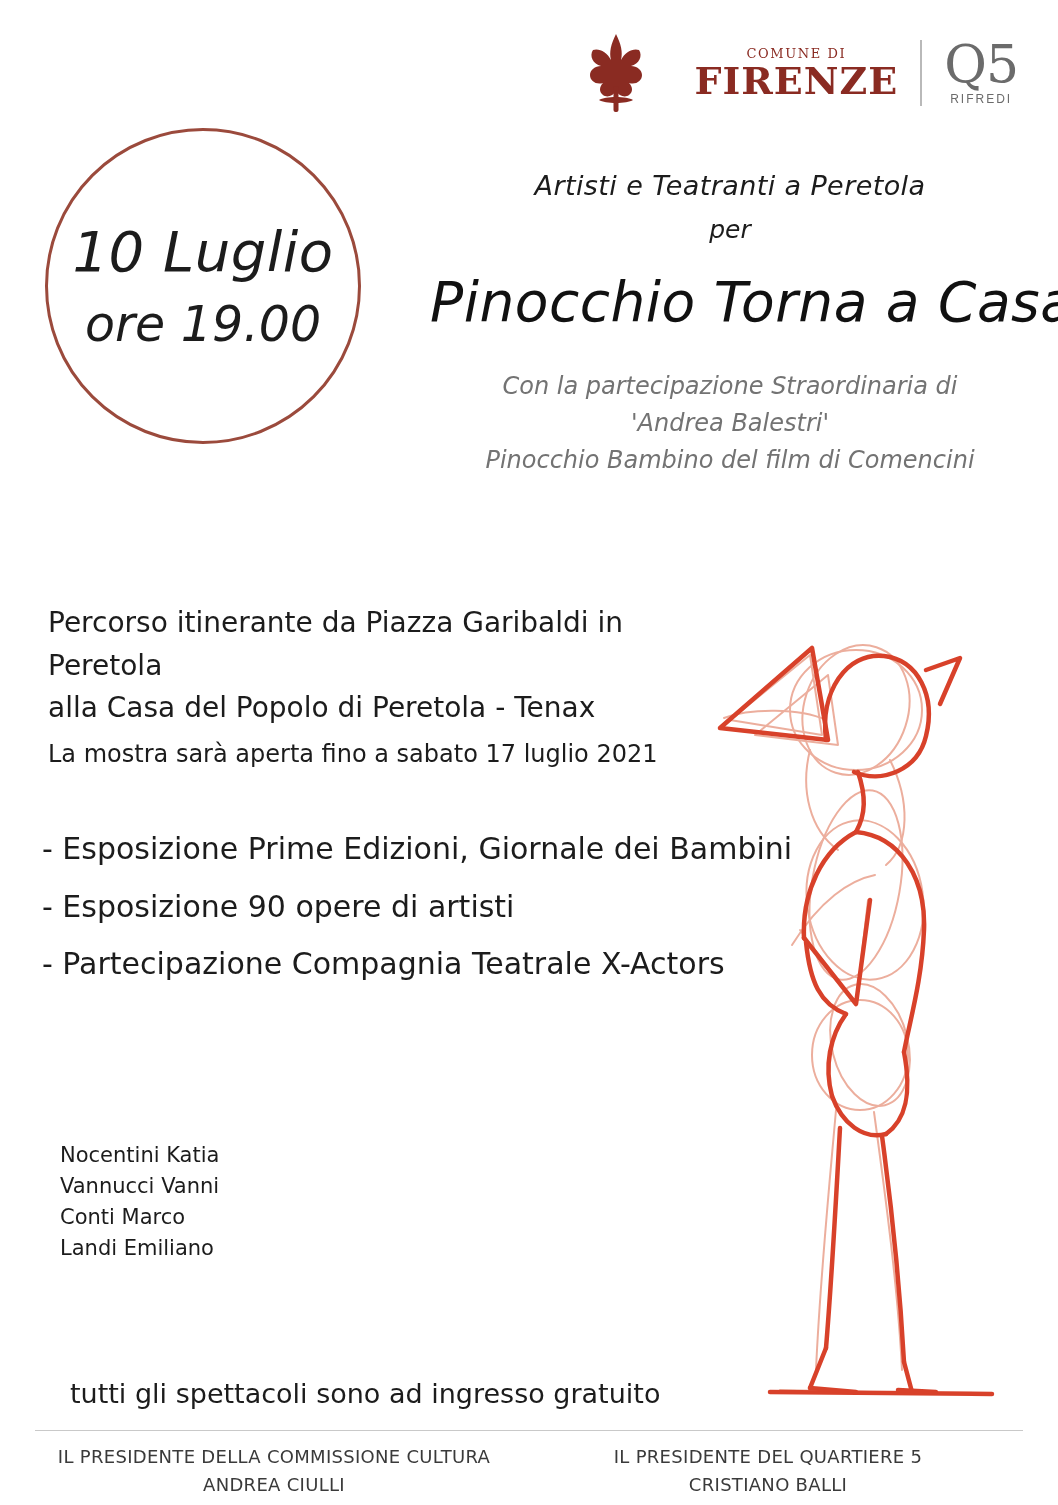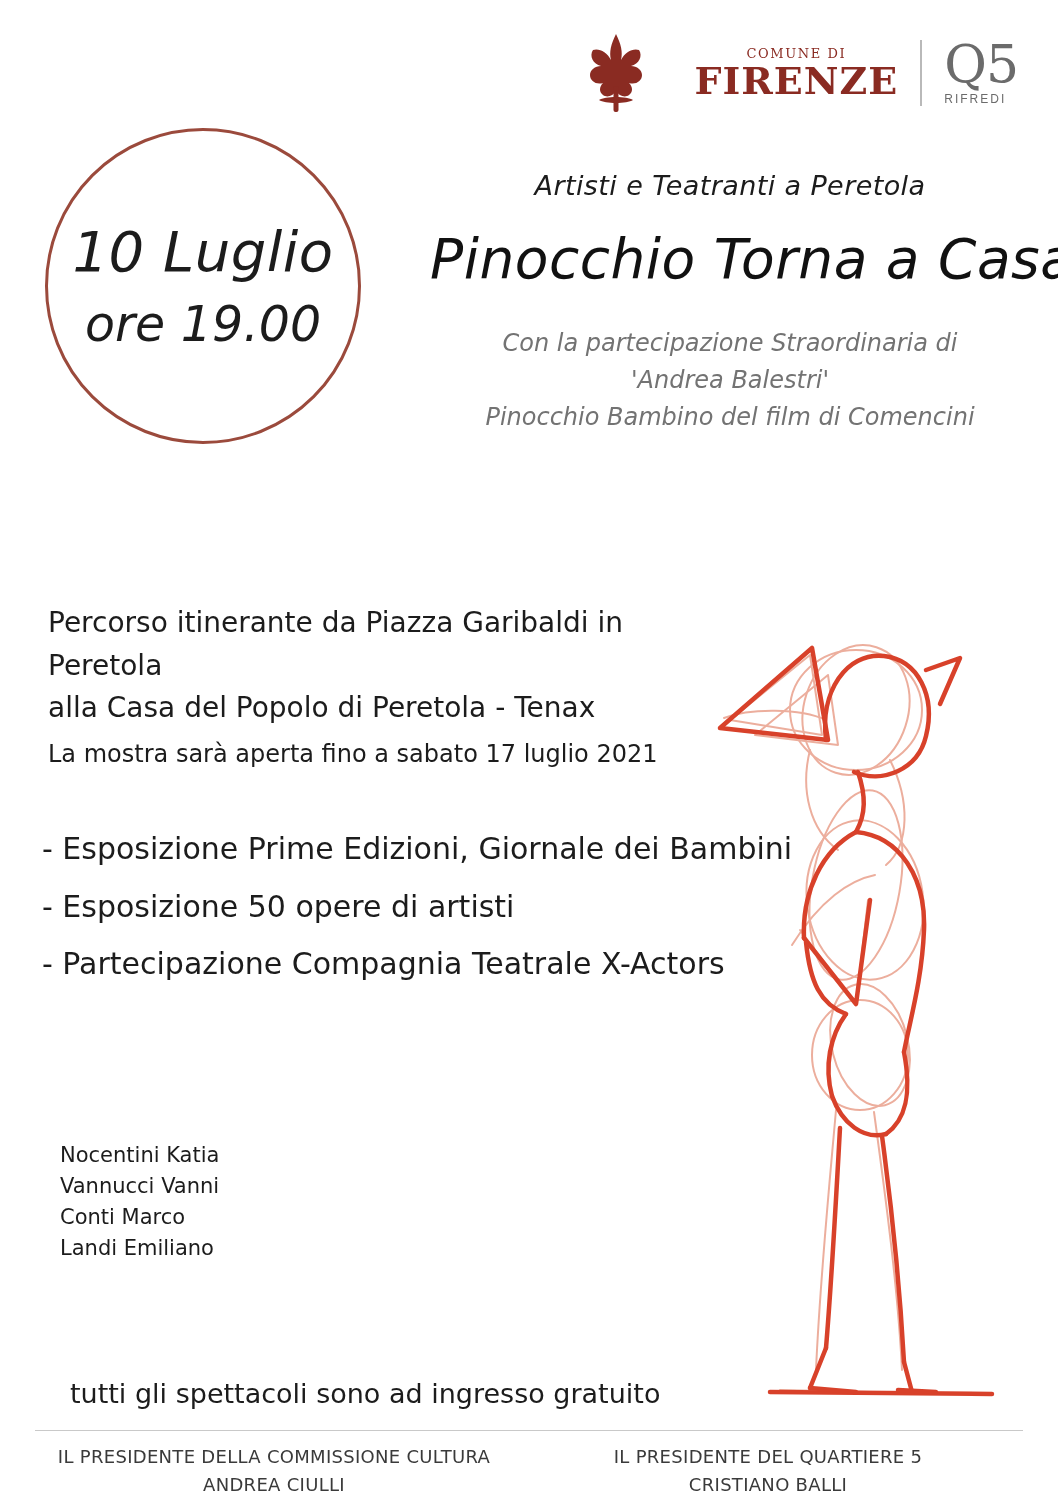--- a/index.html
+++ b/index.html
@@ -55,20 +55,21 @@
   }
   .logo-divider {
     width: 2px;
     height: 66px;
     background: #b9b9b9;
     margin: 0 6px;
   }
   .q5 {
     display: flex;
     flex-direction: column;
+    align-items: center;
   }
   .q5-main {
     font-family: "DejaVu Serif", serif;
     font-size: 52px;
     color: #6b6b6b;
     line-height: 0.95;
     letter-spacing: -1px;
   }
   .q5-sub {
     font-family: Liberation Sans, sans-serif;
@@ -256,37 +257,38 @@
   </span>
 </div>
 
 <div class="date-circle">
   <span class="date-day">10 Luglio</span>
   <span class="date-time">ore 19.00</span>
 </div>
 
 <div class="title-block">
   <div class="pretitle">Artisti e Teatranti a Peretola</div>
+  <div class="pretitle-sub">per</div>
   <div class="main-title">Pinocchio Torna a Casa</div>
   <div class="credit">
     <div>Con la partecipazione Straordinaria di</div>
     <div>'Andrea Balestri'</div>
     <div>Pinocchio Bambino del film di Comencini</div>
   </div>
 </div>
 
 <div class="route">
   <div class="route-line">Percorso itinerante da Piazza Garibaldi in Peretola</div>
   <div class="route-line">alla Casa del Popolo di Peretola - Tenax</div>
   <div class="route-note">La mostra sarà aperta fino a sabato 17 luglio 2021</div>
 </div>
 
 <div class="bullets">
   <div class="bullet">- Esposizione Prime Edizioni, Giornale dei Bambini</div>
-  <div class="bullet">- Esposizione 50 opere di artisti</div>
+  <div class="bullet">- Esposizione 90 opere di artisti</div>
   <div class="bullet">- Partecipazione Compagnia Teatrale X-Actors</div>
 </div>
 
 <div class="committee">
   <div class="committee-name">Nocentini Katia</div>
   <div class="committee-name">Vannucci Vanni</div>
   <div class="committee-name">Conti Marco</div>
   <div class="committee-name">Landi Emiliano</div>
 </div>
 

